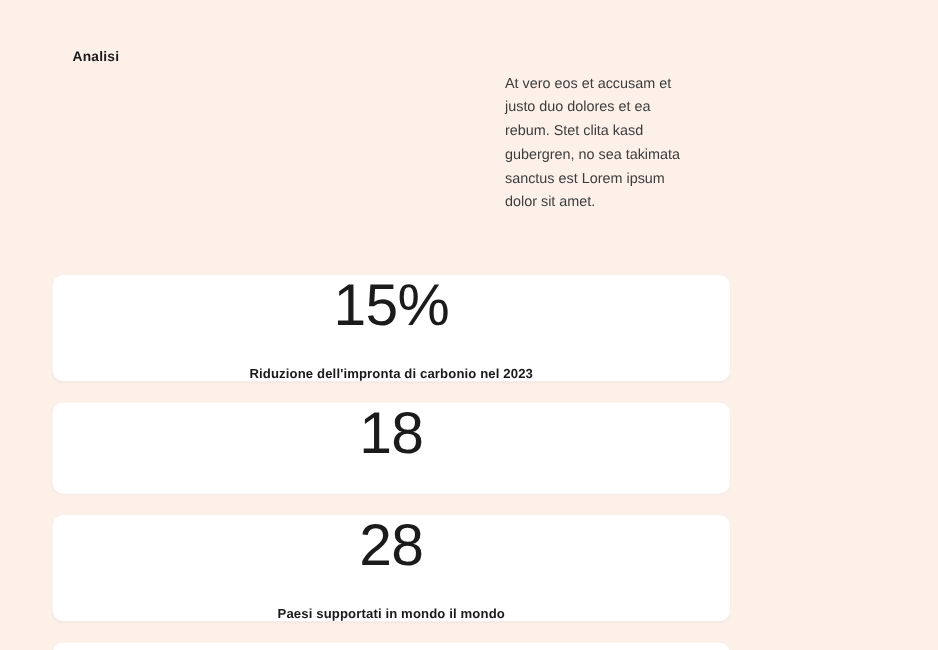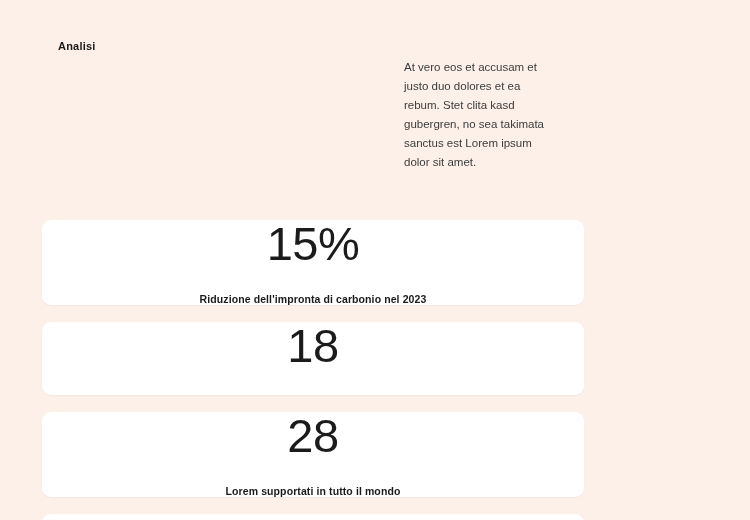--- a/index.html
+++ b/index.html
@@ -110,21 +110,21 @@
       <div class="card-value">15%</div>
       <div class="card-label">Riduzione dell'impronta di carbonio nel 2023</div>
     </div>
 
     <div class="card">
       <div class="card-value">18</div>
     </div>
 
     <div class="card">
       <div class="card-value">28</div>
-      <div class="card-label">Lorem supportati in tutto il mondo</div>
+      <div class="card-label">Paesi supportati in mondo il mondo</div>
     </div>
 
     <div class="card">
       <div class="card-value">98%</div>
     </div>
 
   </div>
 
 </div>
 

